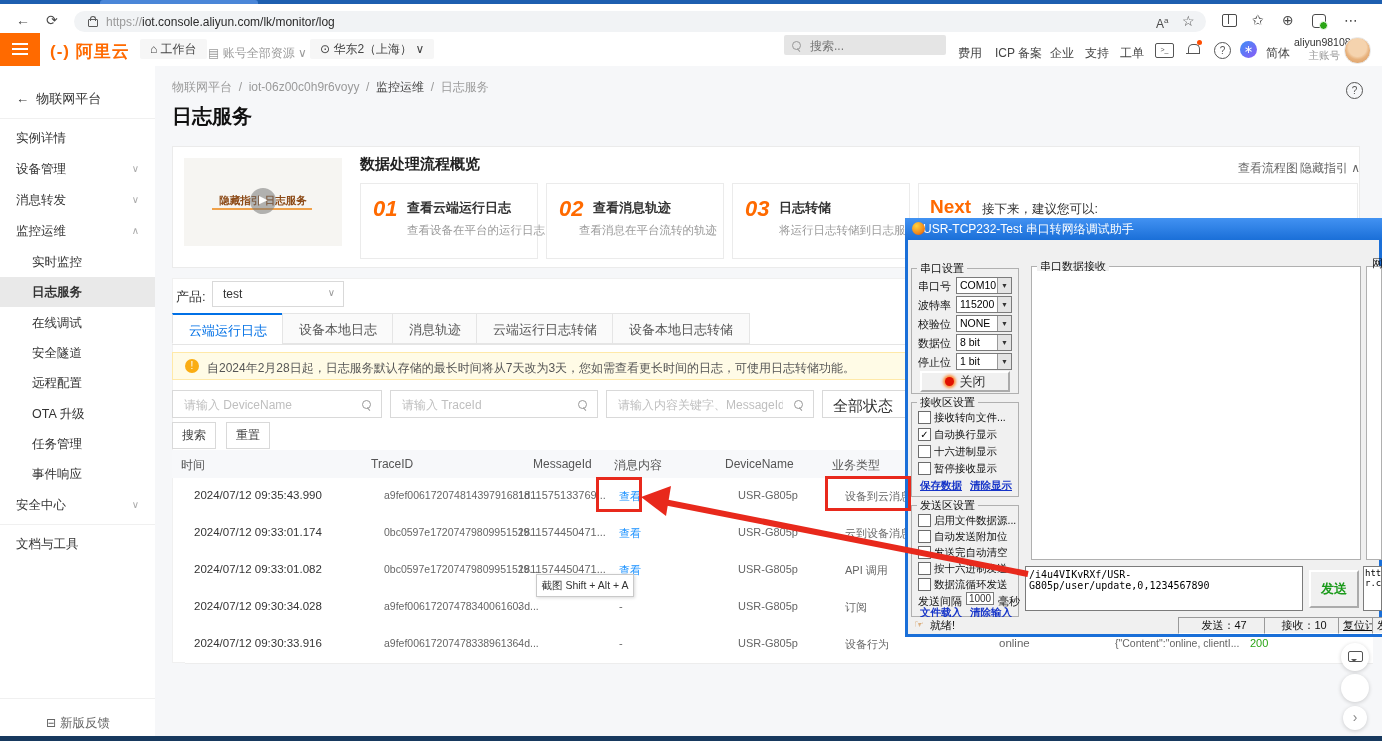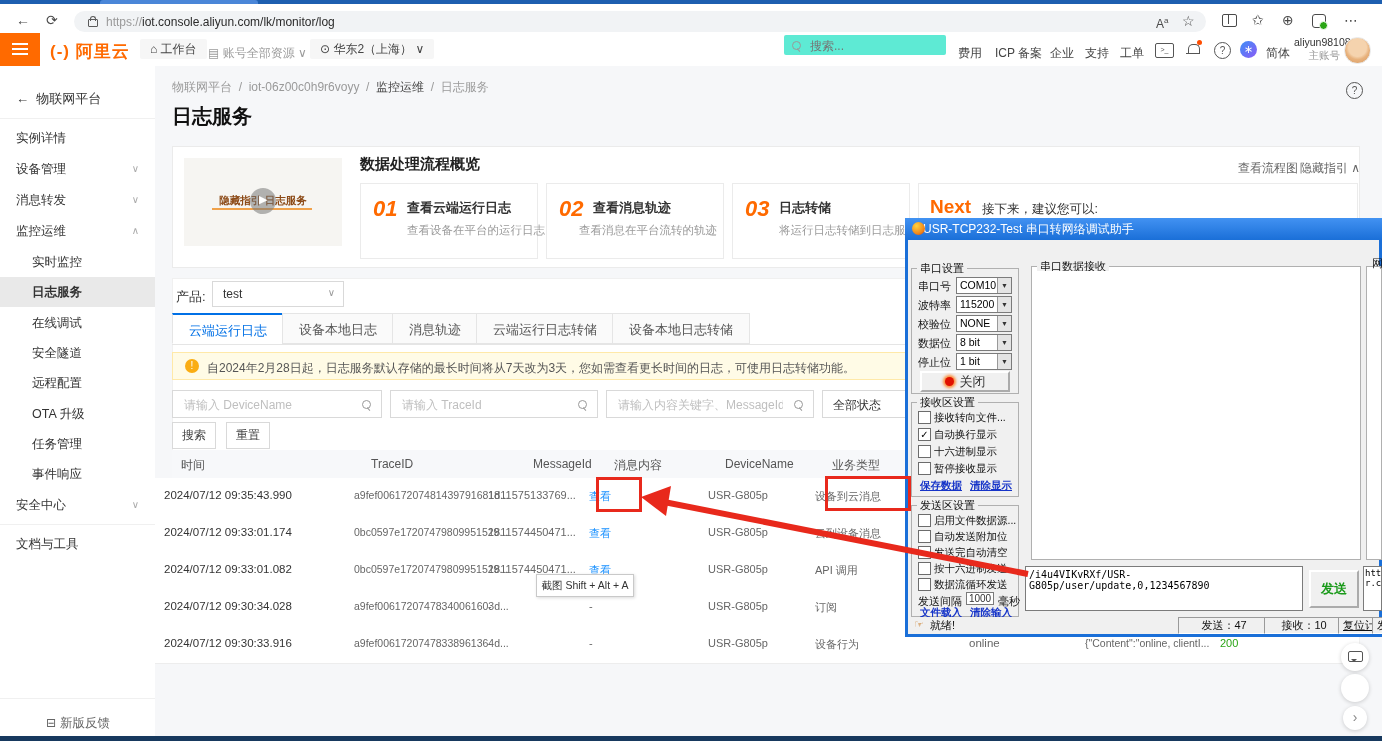--- a/index.html
+++ b/index.html
@@ -21,21 +21,21 @@
   .ess-ic{position:absolute;top:10px;width:12px;height:12px;border:1.4px solid #4a4a4a;border-radius:3px;}
   .ess-ic:after{content:"";position:absolute;right:-3px;bottom:-3px;width:7px;height:7px;background:#2aa515;border-radius:50%;border:1px solid #fff;}
   
   #app-header{position:absolute;left:0;top:33px;width:1382px;height:33px;background:#fff;border-bottom:1px solid #eee;}
   #hamburger{position:absolute;left:0;top:0;width:40px;height:33px;background:#ff6a00;}
   #hamburger i{position:absolute;left:12px;width:16px;height:2px;background:#fff;}
   #logo{position:absolute;left:50px;top:7px;font-size:17px;font-weight:bold;color:#ff6a00;letter-spacing:1px;}
   .hpill{position:absolute;top:6px;height:20px;line-height:20px;background:#f6f6f6;border-radius:2px;padding:0 10px;font-size:12px;color:#444;}
   .htxt{position:absolute;top:12px;font-size:12px;color:#444;}
   .gray{color:#9b9b9b;}
-  #hdr-search{position:absolute;left:784px;top:2px;width:162px;height:20px;background:#5eead4;border-radius:2px;}
+  #hdr-search{position:absolute;left:784px;top:2px;width:162px;height:20px;background:#e5e5e5;border-radius:2px;}
   #hdr-search input{border:none;background:transparent;outline:none;font-size:12px;color:#666;width:120px;margin:3px 0 0 24px;font-family:inherit;}
   .mag{position:absolute;width:7px;height:7px;border:1.4px solid #999;border-radius:50%;}
   .mag:after{content:"";position:absolute;left:5px;top:6px;width:1.4px;height:4px;background:#999;transform:rotate(-45deg);}
   .term-ic{position:absolute;width:17px;height:13px;border:1.3px solid #555;border-radius:2px;font-size:7px;line-height:12px;text-align:center;color:#555;}
   .bell{position:absolute;width:10px;height:9px;border:1.3px solid #555;border-bottom:none;border-radius:5px 5px 0 0;}
   .bell:after{content:"";position:absolute;left:-3px;top:8px;width:14px;height:1.4px;background:#555;}
   .bell-dot{position:absolute;width:5px;height:5px;background:#ff4d00;border-radius:50%;}
   .qm{position:absolute;width:15px;height:15px;border:1.3px solid #555;border-radius:50%;font-size:10px;line-height:15px;text-align:center;color:#555;}
   .ai-circle{border-radius:50%;background:linear-gradient(135deg,#3e8ef7,#8b5cf6);color:#fff;text-align:center;}
   #avatar{position:absolute;left:1344px;top:4px;width:25px;height:25px;border-radius:50%;background:radial-gradient(circle at 50% 38%,#f5d3ae 0 45%,#e8b27d 60%,#d7995f);border:1px solid #e8e8e8;}
@@ -57,21 +57,21 @@
   .step-num{font-size:22px;font-weight:bold;color:#ff6a00;font-style:italic;}
   .step-title{font-size:13px;font-weight:bold;color:#333;}
   .step-desc{font-size:11.5px;color:#9a9a9a;}
   .tab{position:absolute;top:0;height:31px;line-height:31px;padding:0 16px;font-size:13px;color:#555;background:#fafafa;border:1px solid #e5e5e5;box-sizing:border-box;}
   .tab-active{background:#fff;color:#0070e6;border-top:2px solid #0070e6;border-bottom:1px solid #fff;}
   .f-input{position:absolute;height:28px;border:1px solid #d9d9d9;background:#fff;box-sizing:border-box;}
   .f-input input{border:none;outline:none;background:transparent;font-size:12px;color:#555;margin:6px 0 0 9px;width:150px;font-family:inherit;}
   .f-input input::placeholder{color:#bfbfbf;}
   .btn{position:absolute;height:27px;line-height:25px;border:1px solid #d9d9d9;background:#fff;font-size:12px;color:#444;text-align:center;box-sizing:border-box;}
   .th{position:absolute;font-size:12px;color:#555;}
-  .trow{position:absolute;left:155px;width:1188px;height:37px;border-bottom:1px solid #ededed;background:#fff;text-decoration:underline;}
+  .trow{position:absolute;left:185px;width:1188px;height:37px;border-bottom:1px solid #ededed;background:#fff;text-decoration:underline;}
   .td{position:absolute;top:11px;font-size:11px;color:#666;white-space:nowrap;}
   .td-time{font-size:11.5px;color:#333;}
   .tlink{color:#1890ff;}
   
   #usrwin{position:absolute;left:905px;top:218px;width:477px;height:419px;background:#f0f0f0;border:3px solid #1a6fd8;border-top:none;box-sizing:border-box;z-index:50;}
   #usr-title{position:absolute;left:905px;top:218px;width:477px;height:22px;background:linear-gradient(#4292f2,#1a6fd8);z-index:51;color:#fff;font-size:12px;line-height:22px;}
   #usr-ico{position:absolute;left:7px;top:4px;width:13px;height:13px;border-radius:50%;background:radial-gradient(circle at 35% 30%,#ffd23e,#f08a1d 60%,#c93a06);}
   #usr-menu{position:absolute;left:908px;top:240px;width:471px;height:20px;background:#f0f0f0;border-bottom:1px solid #d8d8d8;z-index:51;font-size:12px;color:#222;line-height:20px;}
   #usr-menu span{margin-left:10px;}
   .w-group{position:absolute;border:1px solid #b0b0b0;background:#f0f0f0;z-index:52;box-sizing:border-box;}
@@ -242,21 +242,21 @@
   </div>
   <div class="f-input" style="left:390px;top:390px;width:208px;z-index:2;">
     <input placeholder="请输入 TraceId" style="">
     <span class="mag" style="right:10px;top:9px;"></span>
   </div>
   <div class="f-input" style="left:606px;top:390px;width:208px;z-index:2;">
     <input style="width: 165px;" placeholder="请输入内容关键字、MessageId">
     <span class="mag" style="right:10px;top:9px;"></span>
   </div>
   <div class="f-input" style="left:822px;top:390px;width:172px;z-index:2;">
-    <span style="position:absolute;left:10px;top:6px;font-size:12px;color:#333;">全部状态</span>
+    <span style="position:absolute;left:10px;top:6px;font-size:15px;color:#333;">全部状态</span>
   </div>
 
   <div class="btn" style="left:172px;top:422px;width:44px;z-index:2;">搜索</div>
   <div class="btn" style="left:226px;top:422px;width:44px;z-index:2;">重置</div>
 
   <div class="abs" style="left:172px;top:450px;width:1188px;height:28px;background:#f7f8fa;z-index:2;">
     <span class="th" style="left:9px;top:7px;">时间</span>
     <span class="th" style="left:199px;top:7px;">TraceID</span>
     <span class="th" style="left:361px;top:7px;">MessageId</span>
     <span class="th" style="left:442px;top:7px;">消息内容</span>

